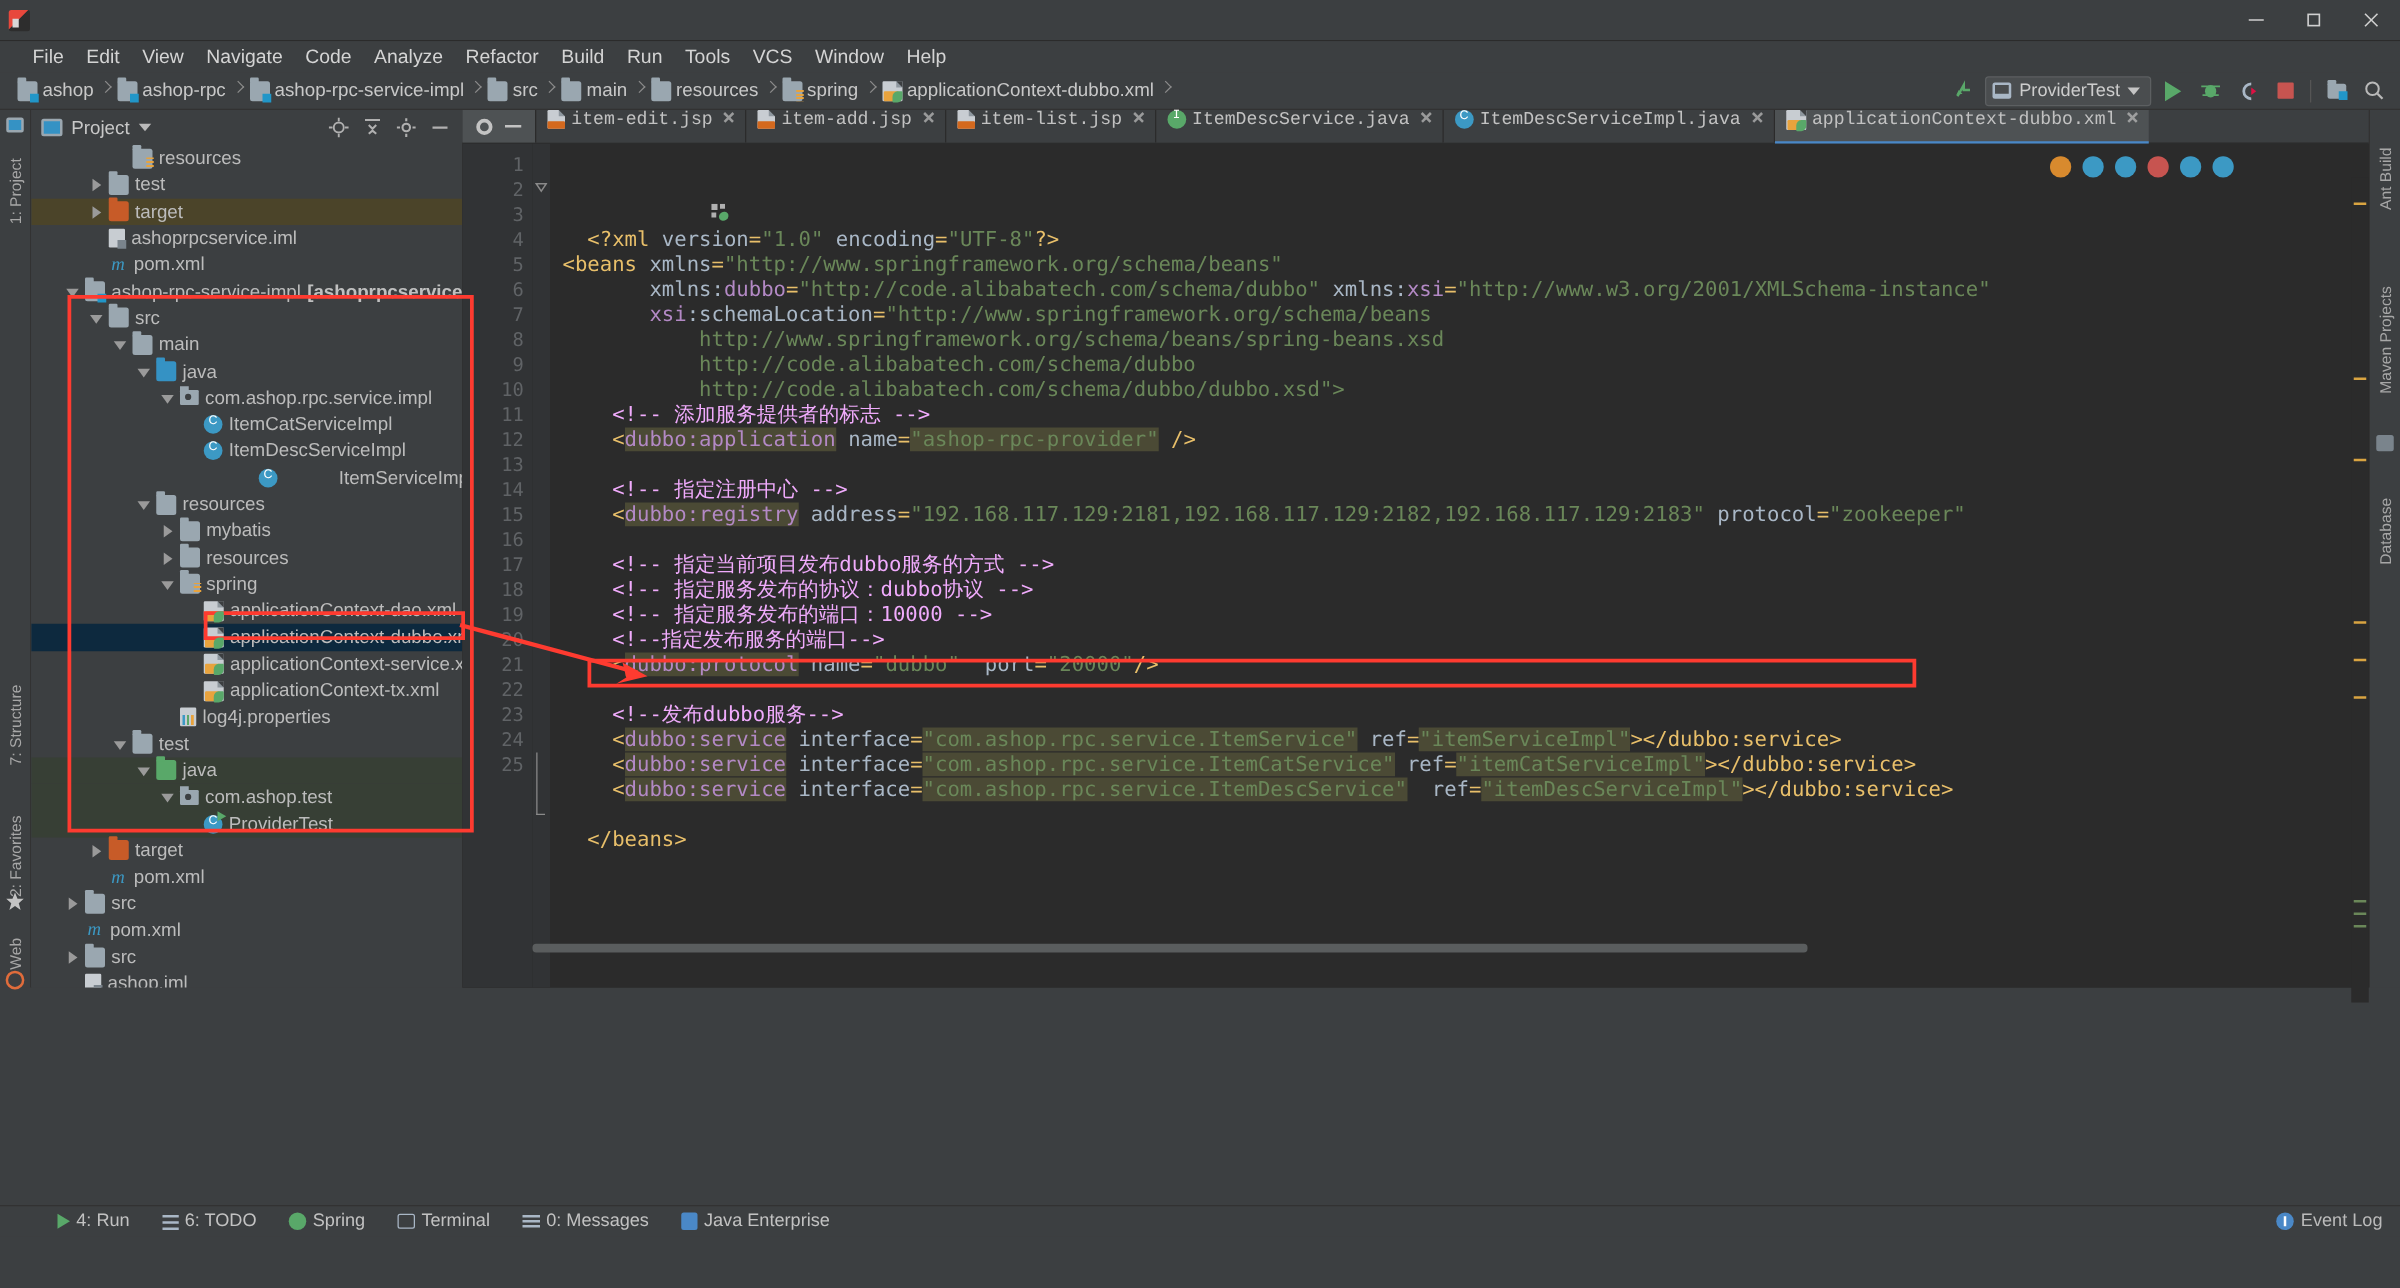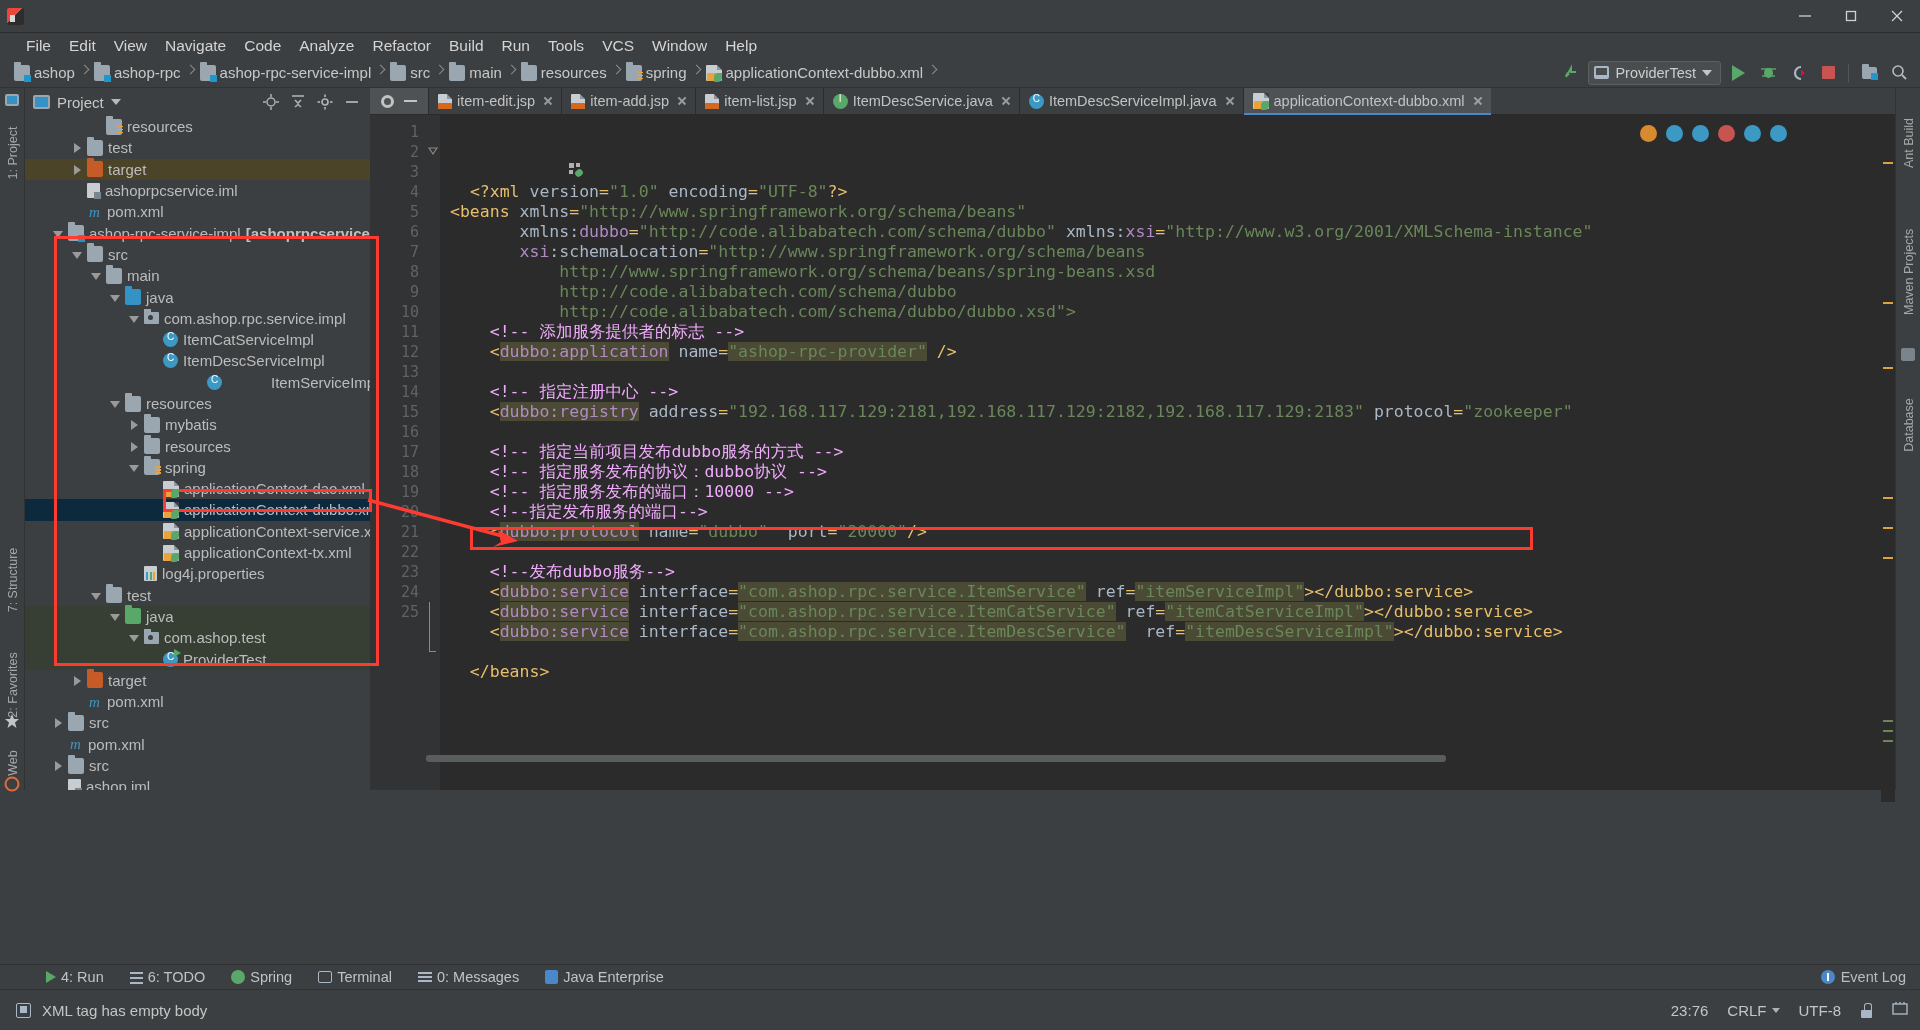--- a/index.html
+++ b/index.html
@@ -181,23 +181,23 @@
   }
   .tab-tools {
     width: 58px; display: flex; align-items: center; justify-content: center; gap: 10px;
     background: #4e5254; flex: none;
   }
   .gear {
     width: 13px; height: 13px; border-radius: 50%; border: 3px solid #c3c3c3; position: relative;
   }
   .minus { width: 13px; height: 2px; background: #c3c3c3; }
   .etab {
-    display: flex; align-items: center; padding: 0 7px 0 9px; gap: 5px;
+    display: flex; padding: 0 7px 0 9px; gap: 5px;
     border-left: 1px solid #2b2b2b; font-size: 14.5px; color: #c2c2c2;
-    white-space: nowrap; background: #3c3f41; position: relative;
+    white-space: nowrap; background: #3c3f41; position: relative; font-family: Liberation Mono, monospace;
   }
   .etab.active { background: #4e5254; }
   .etab.active::after {
     content:""; position:absolute; left:0; right:0; bottom:-1px; height:2px; background:#4a88c7;
   }
   .tab-close {
     width: 12px; height: 12px; position: relative; opacity: .72; margin-left: 2px;
   }
   .tab-close::before, .tab-close::after {
     content:""; position:absolute; left:1px; top:5px; width:10px; height:1.6px; background:#bdbdbd;
@@ -810,35 +810,14 @@
     <div class="bb-item">
       <span class="ic-jee"></span>
       <span>Java Enterprise</span>
     </div>
     <div class="bb-right">
       <span class="ic-eventlog"></span>
       <span>Event Log</span>
     </div>
   </div>
 
-  <div class="statusbar">
-    <span class="sb-status-icon" style="margin-right:11px;"></span>
-    <span class="sb-text">XML tag has empty body</span>
-    <div class="sb-right">
-      <span>23:76</span>
-      <span style="display:flex;align-items:center;gap:5px;">
-        <span>CRLF</span>
-        <span class="sb-caret"></span>
-      </span>
-      <span>UTF-8</span>
-      <span class="sb-lock"></span>
-      <span>
-        <svg width="16" height="16" viewBox="0 0 16 16">
-            <rect x="1" y="3" width="14" height="10" fill="none" stroke="#a9b7c6" stroke-width="1.4"></rect>
-            <line x1="4" y1="1" x2="4" y2="3" stroke="#a9b7c6" stroke-width="1.4"></line>
-            <line x1="8" y1="1" x2="8" y2="3" stroke="#a9b7c6" stroke-width="1.4"></line>
-            <line x1="12" y1="1" x2="12" y2="3" stroke="#a9b7c6" stroke-width="1.4"></line>
-          </svg>
-      </span>
-    </div>
-  </div>
 
 </div>
 
 </body></html>

